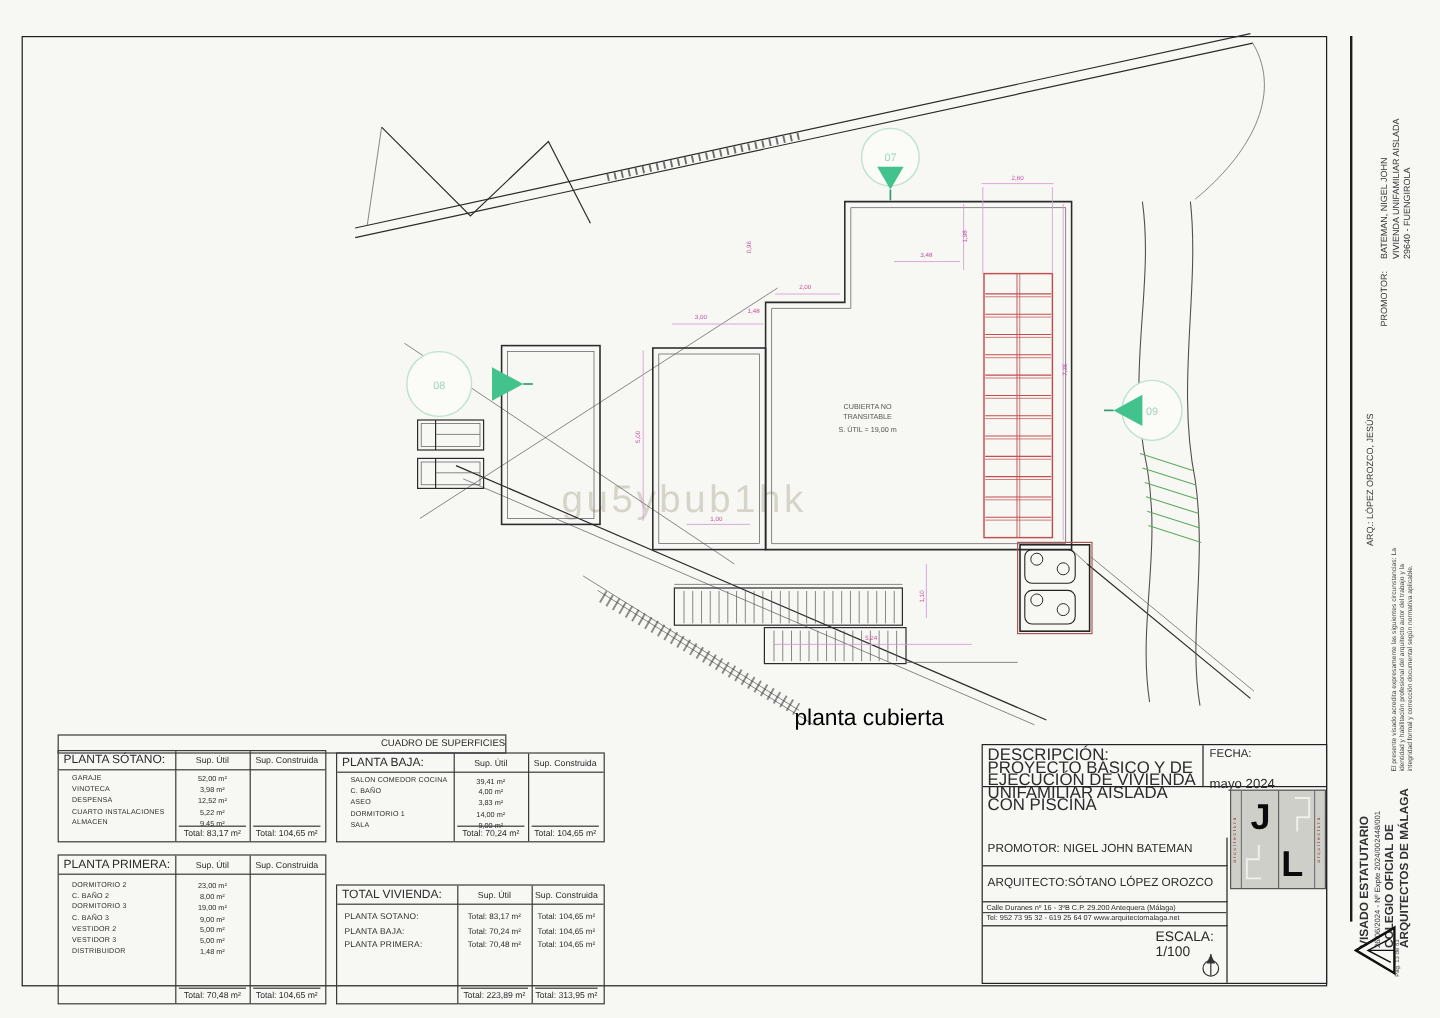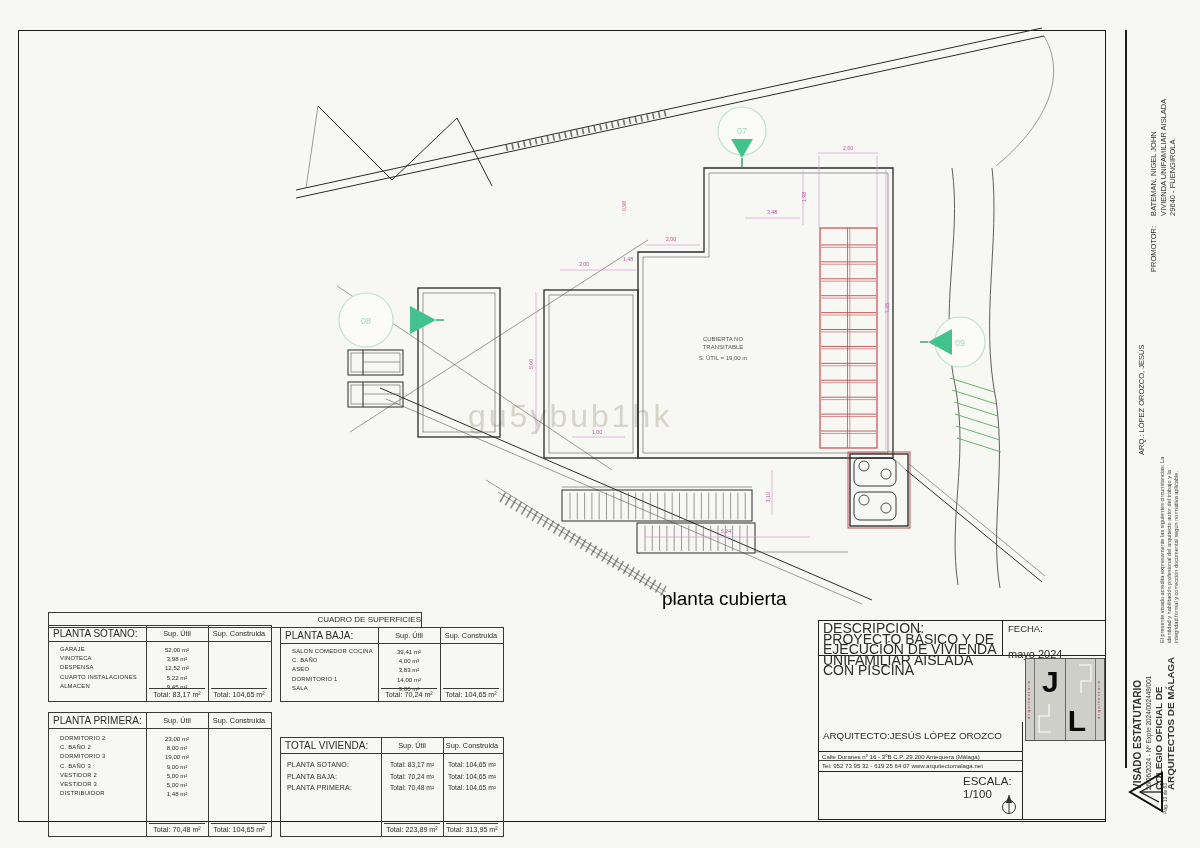--- a/index.html
+++ b/index.html
@@ -464,21 +464,22 @@
       <span class="f3">Total: 313,95 m²</span>
     </div>
 </div>
 
 <div class="abs" id="tb">
   <div class="cell" id="c-desc">DESCRIPCIÓN: PROYECTO BÁSICO Y DE EJECUCIÓN DE VIVIENDA UNIFAMILIAR AISLADA CON PISCINA</div>
   <div class="cell" id="c-fecha">
     <div class="lab">FECHA:</div>
     <div class="val">mayo  2024</div>
   </div>
-  <div class="cell" id="c-arqui">ARQUITECTO:JESÚS LÓPEZ OROZCO</div>
+  <div class="cell" id="c-promo">PROMOTOR: NIGEL JOHN BATEMAN</div>
+  <div class="cell" id="c-arqui">ARQUITECTO:SÓTANO LÓPEZ OROZCO</div>
   <div class="cell" id="c-addr">
     <div class="a1">Calle Duranes nº 16 - 3ºB     C.P. 29.200     Antequera (Málaga)</div>
     <div class="a2">Tel: 952 73 95 32 - 619 25 64 07 www.arquitectomalaga.net</div>
   </div>
   <div class="cell" id="c-escala">
     <div class="lab">ESCALA:</div>
     <div class="val">1/100</div>
     <svg width="20" height="24" style="position:absolute;right:3px;bottom:2px">
       <circle cx="10" cy="14" r="6.5" stroke="#333" fill="none" stroke-width="1"></circle>
       <line x1="10" y1="2" x2="10" y2="20" stroke="#333" stroke-width="1"></line>

